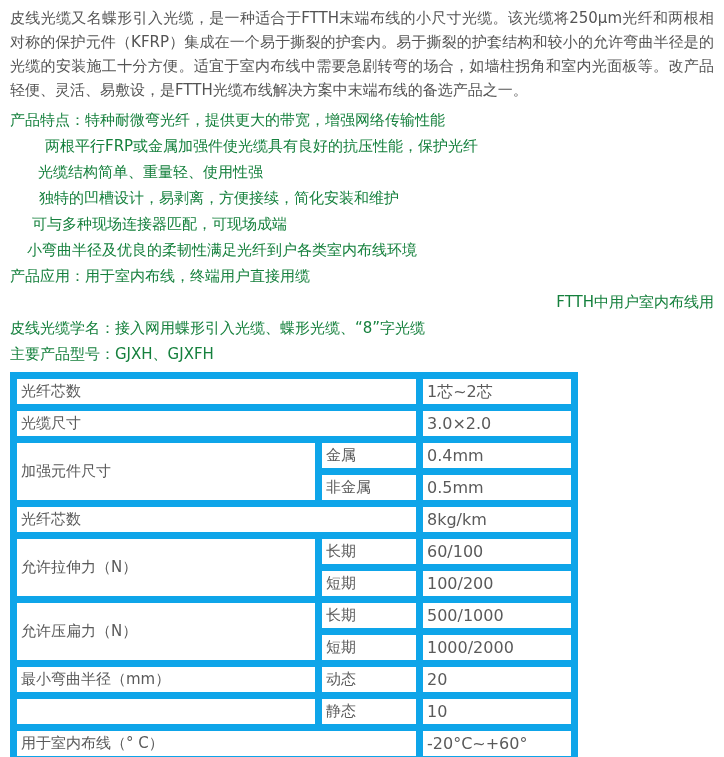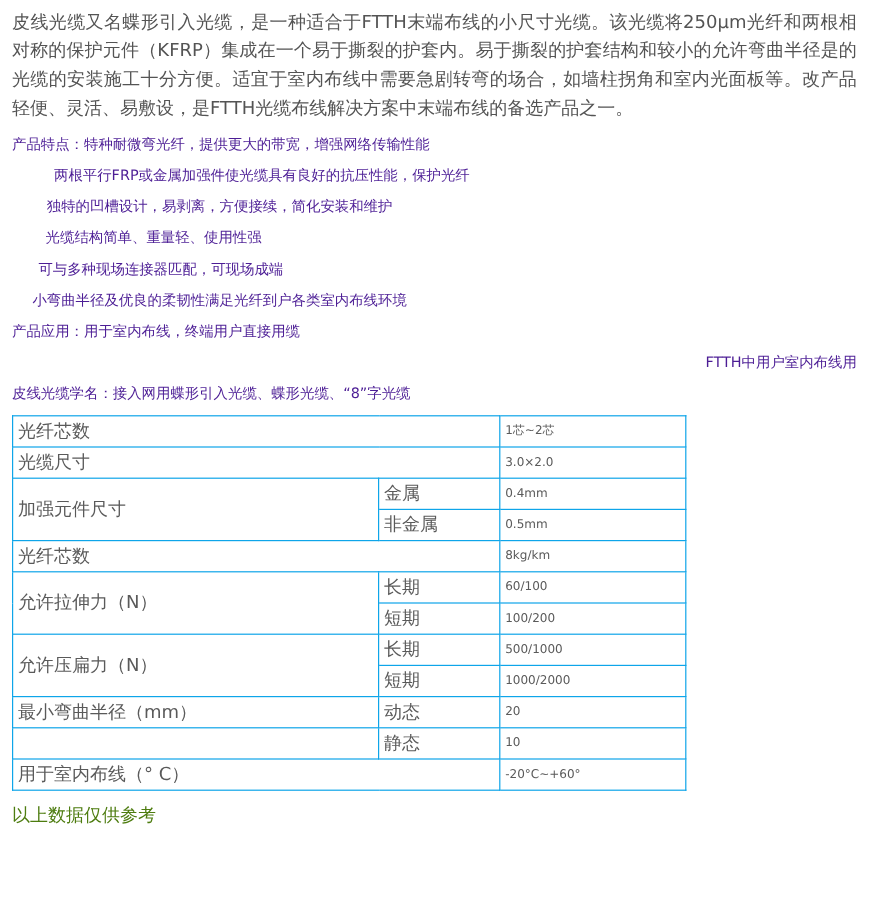--- a/index.html
+++ b/index.html
@@ -19,79 +19,80 @@
   }
   .intro {
     margin: 0 0 5px 0;
     width: 704px;
     font-size: 15px;
     line-height: 24px;
     text-align: justify;
     color: #545454;
   }
   .line {
-    font-size: 12px;
+    font-size: 15px;
     line-height: 26px;
     height: 26px;
     white-space: nowrap;
-    color: #4c1d95;
+    color: #15803d;
   }
   
   .ind-a { padding-left: 35px; }
   .ind-b { padding-left: 28px; }
   .ind-c { padding-left: 29px; }
   .ind-d { padding-left: 22px; }
   .ind-e { padding-left: 17px; }
   .ind-f { padding-left: 52px; }
   .ind-g { padding-left: 46px; text-align: right; }
 
   table.spec-table {
     border-collapse: collapse;
     table-layout: fixed;
     width: 561px;
     margin-top: 5px;
   }
   table.spec-table td {
-    border: 1px solid #0ea5e9;
+    border: 7px solid #0ea5e9;
     height: 25px;
     padding: 0 2px 0 4px;
     font-size: 15px;
     line-height: 17px;
     color: #5a5a5a;
     overflow: hidden;
     vertical-align: middle;
   }
   table.spec-table td.val {
-    font-size: 10px;
+    font-size: 16px;
   }
   .footnote {
     margin-top: 7px;
     font-size: 15px;
     line-height: 26px;
     color: #4d7c0f;
   }
 </style>
 </head>
 <body>
 
 <div class="content">
 
   <p class="intro">皮线光缆又名蝶形引入光缆，是一种适合于FTTH末端布线的小尺寸光缆。该光缆将250μm光纤和两根相对称的保护元件（KFRP）集成在一个易于撕裂的护套内。易于撕裂的护套结构和较小的允许弯曲半径是的光缆的安装施工十分方便。适宜于室内布线中需要急剧转弯的场合，如墙柱拐角和室内光面板等。改产品轻便、灵活、易敷设，是FTTH光缆布线解决方案中末端布线的备选产品之一。</p>
 
   <div class="line">产品特点：特种耐微弯光纤，提供更大的带宽，增强网络传输性能</div>
   <div class="line ind-a">两根平行FRP或金属加强件使光缆具有良好的抗压性能，保护光纤</div>
+  <div class="line ind-b">光缆结构简单、重量轻、使用性强</div>
   <div class="line ind-c">独特的凹槽设计，易剥离，方便接续，简化安装和维护</div>
-  <div class="line ind-b">光缆结构简单、重量轻、使用性强</div>
   <div class="line ind-d">可与多种现场连接器匹配，可现场成端</div>
   <div class="line ind-e">小弯曲半径及优良的柔韧性满足光纤到户各类室内布线环境</div>
 
   <div class="line">产品应用：用于室内布线，终端用户直接用缆</div>
   <div class="line ind-g">FTTH中用户室内布线用</div>
 
   <div class="line">皮线光缆学名：接入网用蝶形引入光缆、蝶形光缆、“8”字光缆</div>
+  <div class="line">主要产品型号：GJXH、GJXFH</div>
 
   <table class="spec-table">
     <colgroup>
       <col style="width:305px">
       <col style="width:101px">
       <col style="width:155px">
     </colgroup>
     <tbody>
       <tr>
         <td colspan="2">光纤芯数</td>

